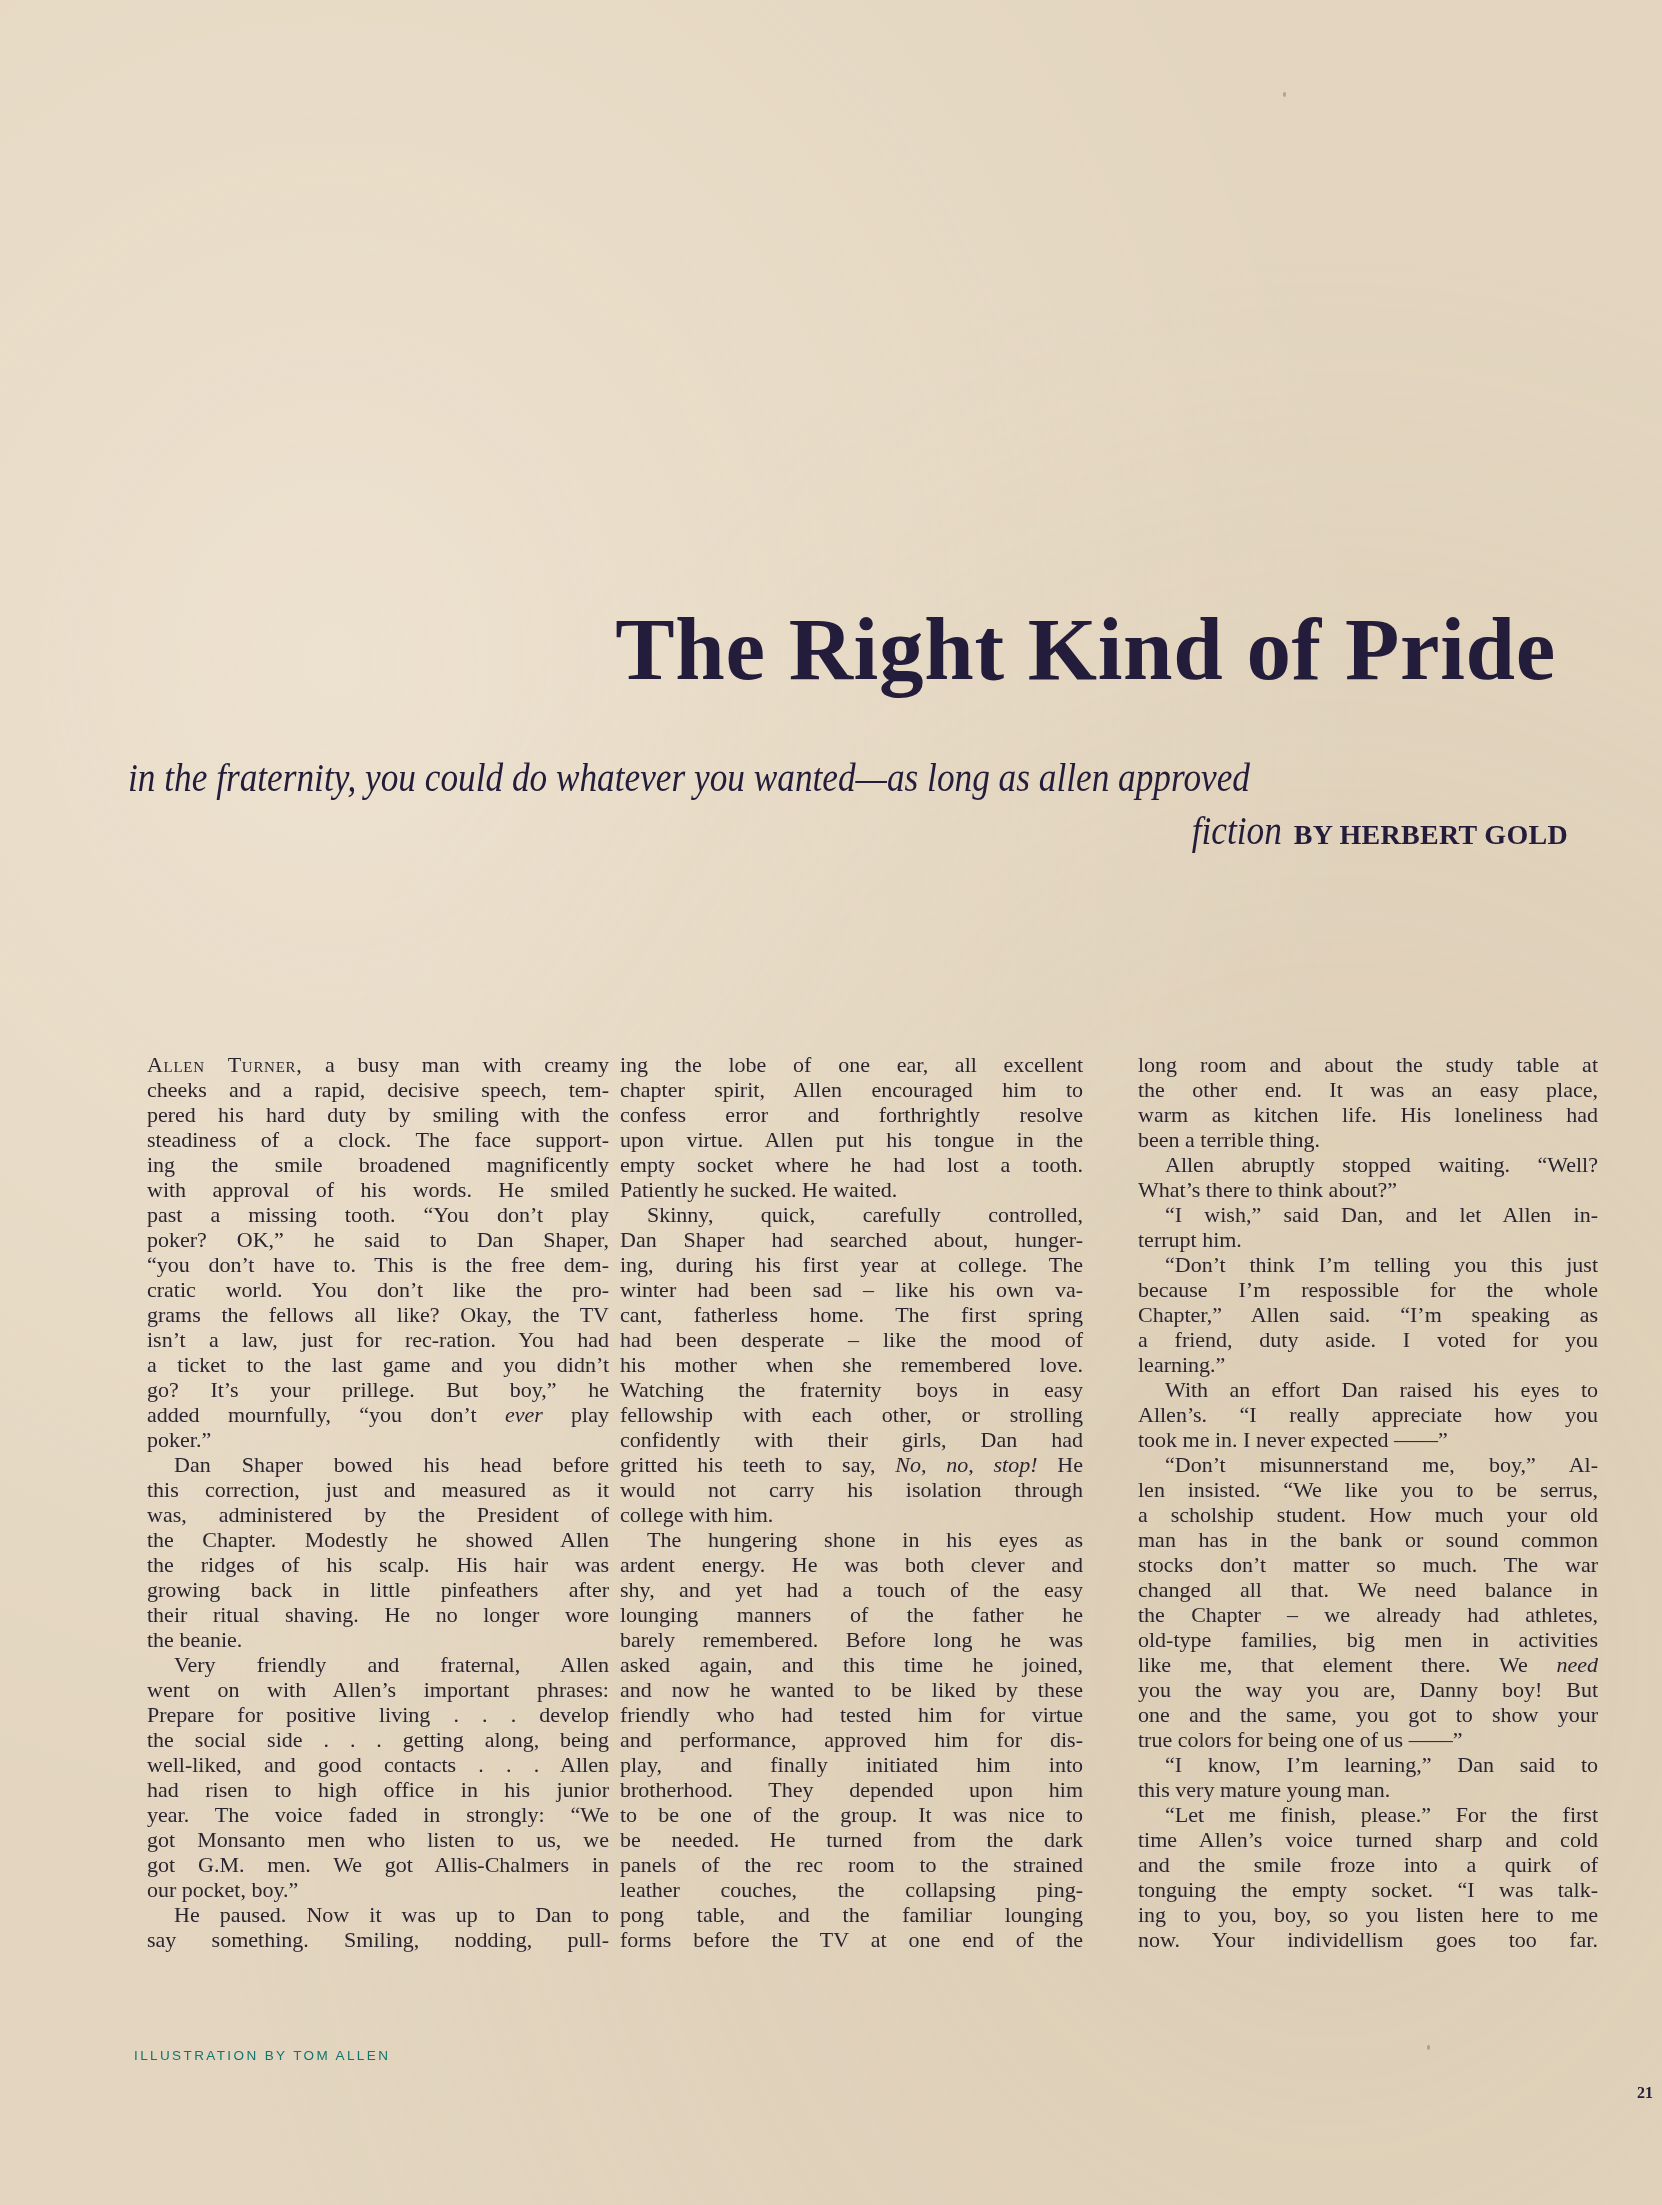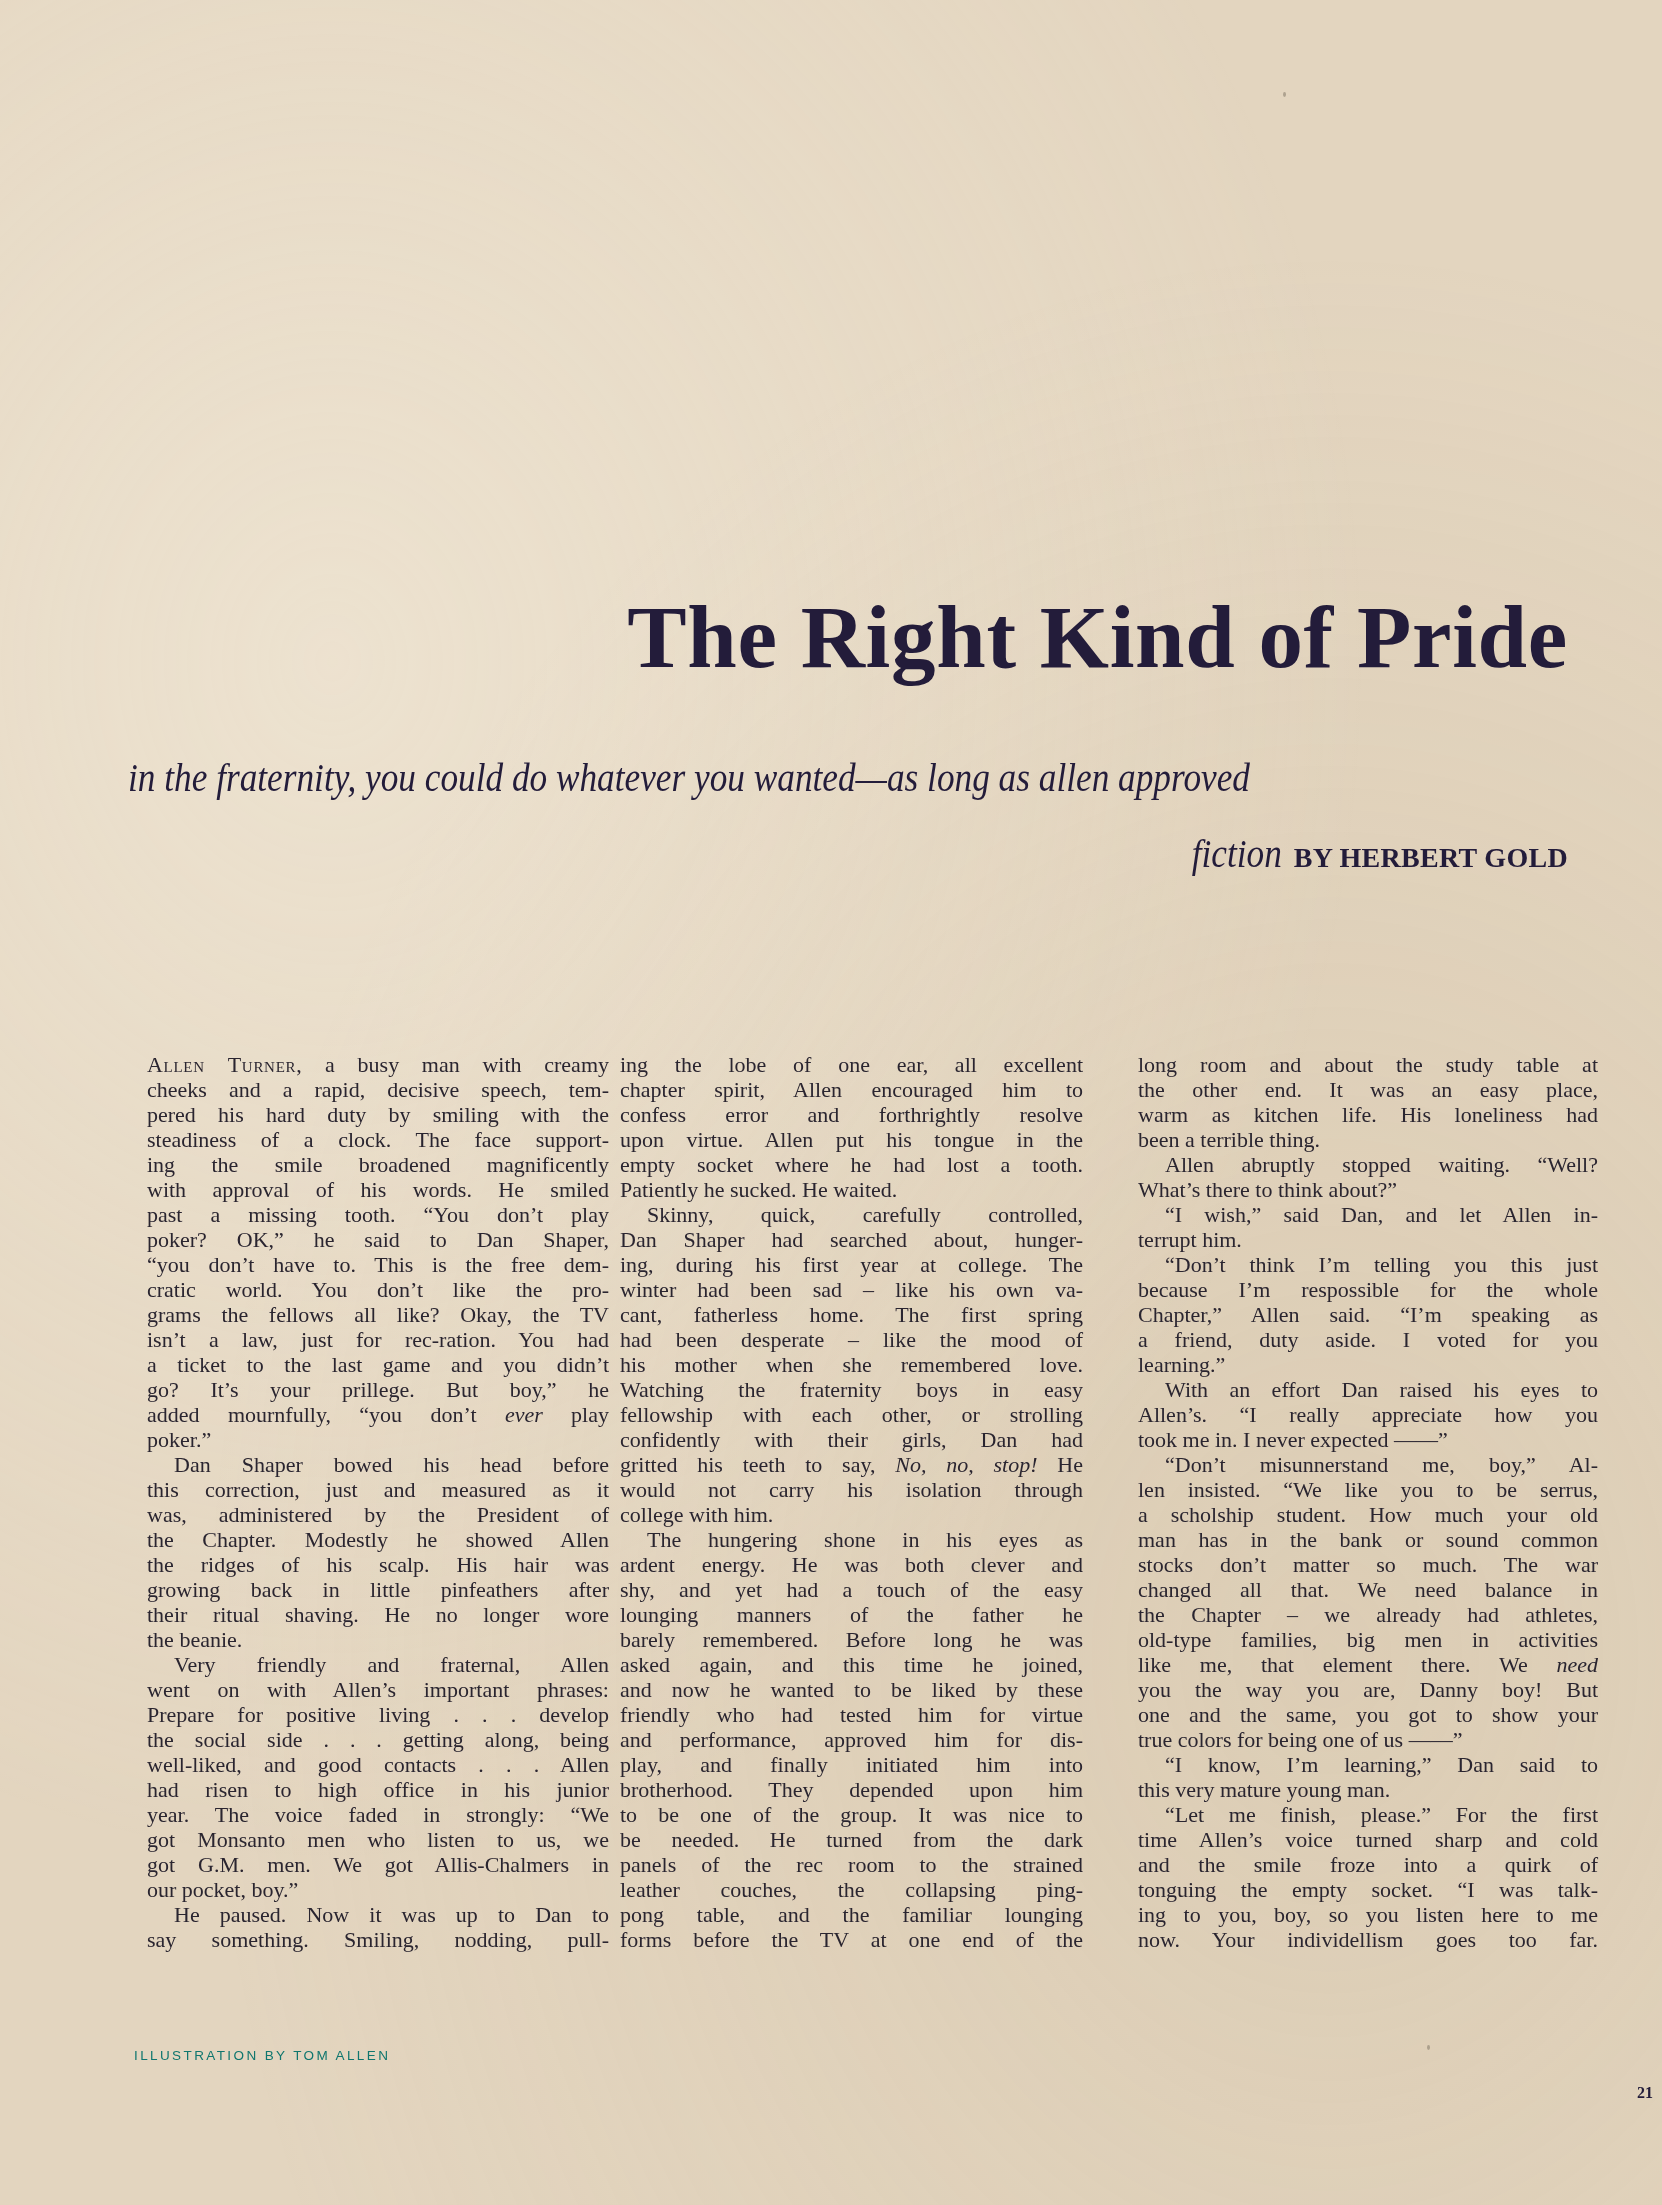--- a/index.html
+++ b/index.html
@@ -20,21 +20,21 @@
     }
     .page {
       position: absolute;
       left: 0; top: 0;
       width: 1663px; height: 2205px;
     }
     .title {
       position: absolute;
       right: 95px;
       top: 587px;
-      margin: 0;
+      margin: 12px;
       font-family: "Liberation Serif", "DejaVu Serif", serif;
       font-weight: bold;
       font-size: 89px;
       line-height: 101px;
       color: #231c3a;
       letter-spacing: 0.7px;
       white-space: nowrap;
     }
     .subtitle {
       position: absolute;
@@ -46,24 +46,24 @@
       font-size: 41px;
       line-height: 54px;
       color: #231c3a;
       white-space: nowrap;
       transform: scaleX(0.86);
       transform-origin: left center;
     }
     .byline {
       position: absolute;
       right: 95px;
-      top: 826px;
-      white-space: nowrap;
-      color: #231c3a;
-      line-height: 54px;
+      top: 798px;
+      white-space: nowrap;
+      color: #231c3a;
+      line-height: 64px;
     }
     .byline .genre {
       font-style: italic;
       font-size: 41px;
       display: inline-block;
       transform: scaleX(0.86);
       transform-origin: right center;
       margin-right: 9.5px;
     }
     .byline .author {

